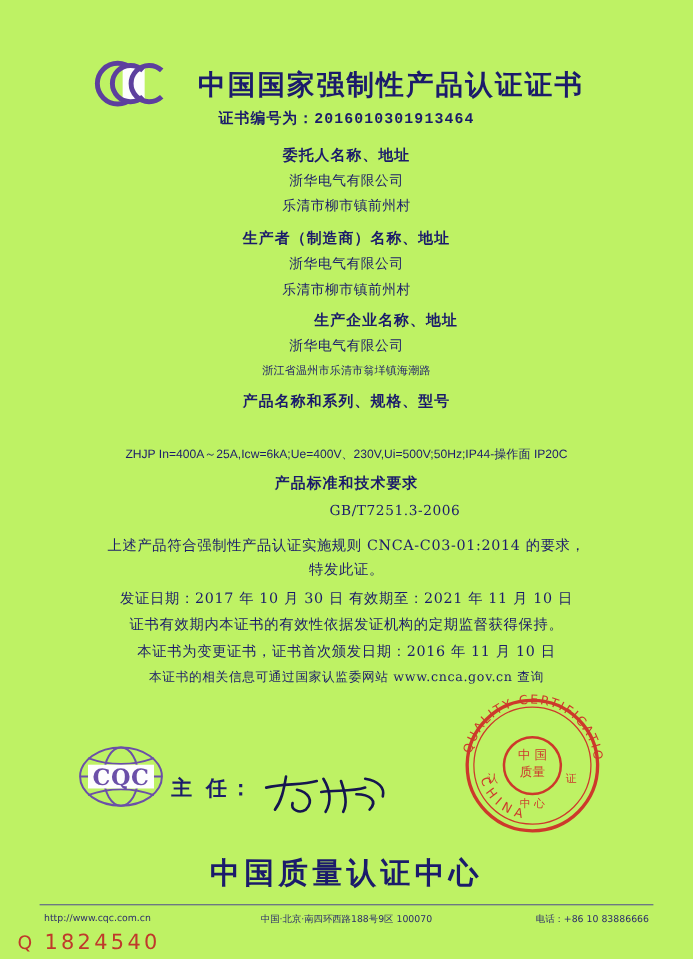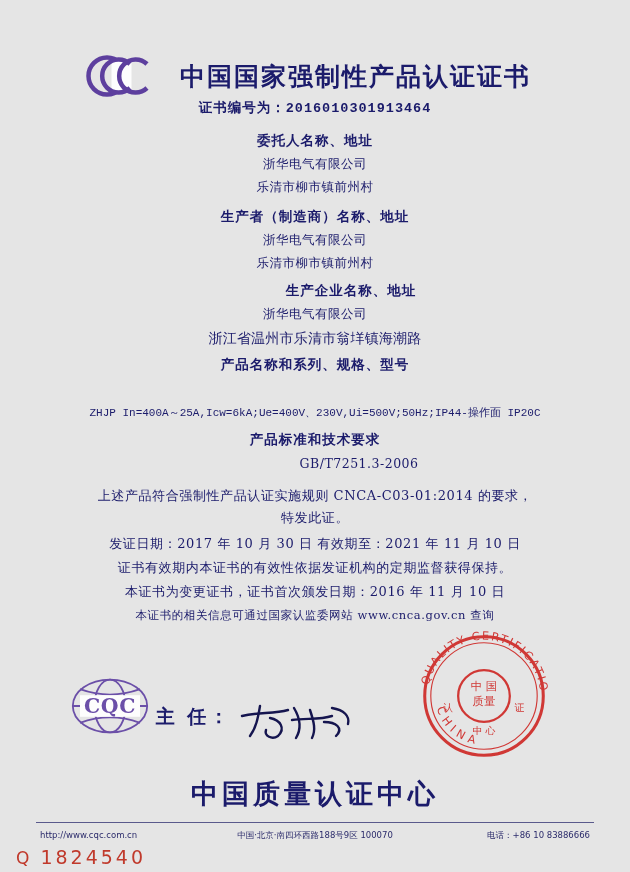--- a/index.html
+++ b/index.html
@@ -13,21 +13,21 @@
     font-family: "DejaVu Sans", sans-serif;
     color: #1a1a5a;
     position: relative;
     overflow: hidden;
   }
   .page {
     position: absolute;
     left: 0; top: 0;
     width: 630px;
     height: 872px;
-    background: #e5e5e5;
+    background: #bef264;
   }
   
   .header {
     position: absolute;
     left: 0; top: 26px;
     width: 630px;
     height: 64px;
   }
   .ccc-logo {
     position: absolute;
@@ -57,28 +57,28 @@
     font-size: 13.5px;
     letter-spacing: 1px;
     font-family: "DejaVu Serif", serif;
   }
   .val {
     font-size: 12.5px;
     letter-spacing: 0.5px;
     font-family: "DejaVu Serif", serif;
   }
   .val-small {
-    font-size: 14px;
+    font-size: 10px;
     letter-spacing: 0.2px;
     font-family: "DejaVu Sans", sans-serif;
   }
   .val-mono {
     font-size: 11px;
     letter-spacing: 0px;
-    font-family: Liberation Mono, monospace;
+    font-family: Liberation Sans, sans-serif;
   }
   .justify-line {
     position: absolute;
     text-align: center;
     color: #1b1b6b;
     font-size: 13px;
     font-family: "DejaVu Serif", serif;
     letter-spacing: 0.6px;
   }
   

